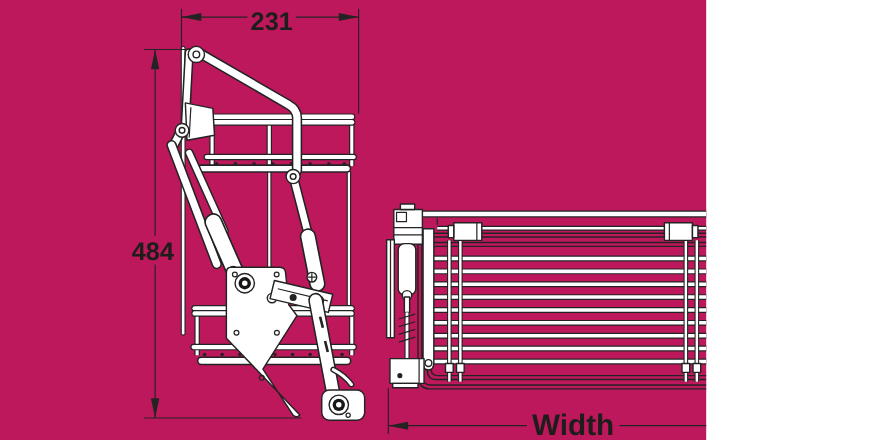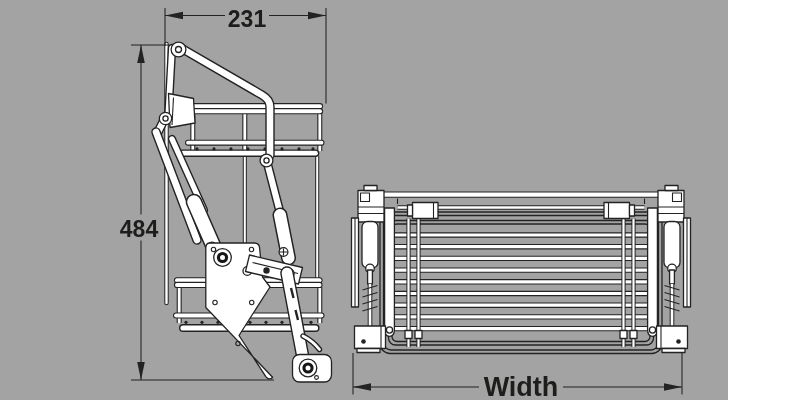--- a/index.html
+++ b/index.html
@@ -1,16 +1,16 @@
 <!DOCTYPE html>
 <html><head>
 <meta charset="utf-8">
 <style>
   html,body { margin:0; padding:0; background:#ffffff; }
-  .stage { width:728px; height:400px; position:relative; background:#a3a3a3; overflow:hidden; }
+  .stage { width:642px; height:400px; position:relative; background:#be185d; overflow:hidden; }
   svg { display:block; }
   
   .s  { stroke:#232323; fill:none; stroke-width:1.3; stroke-linejoin:round; }
   .s1 { stroke:#232323; fill:none; stroke-width:1.1; stroke-linejoin:round; }
   
   .f  { fill:#ffffff; stroke:#232323; stroke-width:1.3; stroke-linejoin:round; }
   
   .tk { stroke:#232323; fill:none; stroke-linecap:round; }
   .tw { stroke:#ffffff; fill:none; stroke-linecap:round; }
   .bk { stroke:#232323; fill:none; stroke-linecap:butt; }

